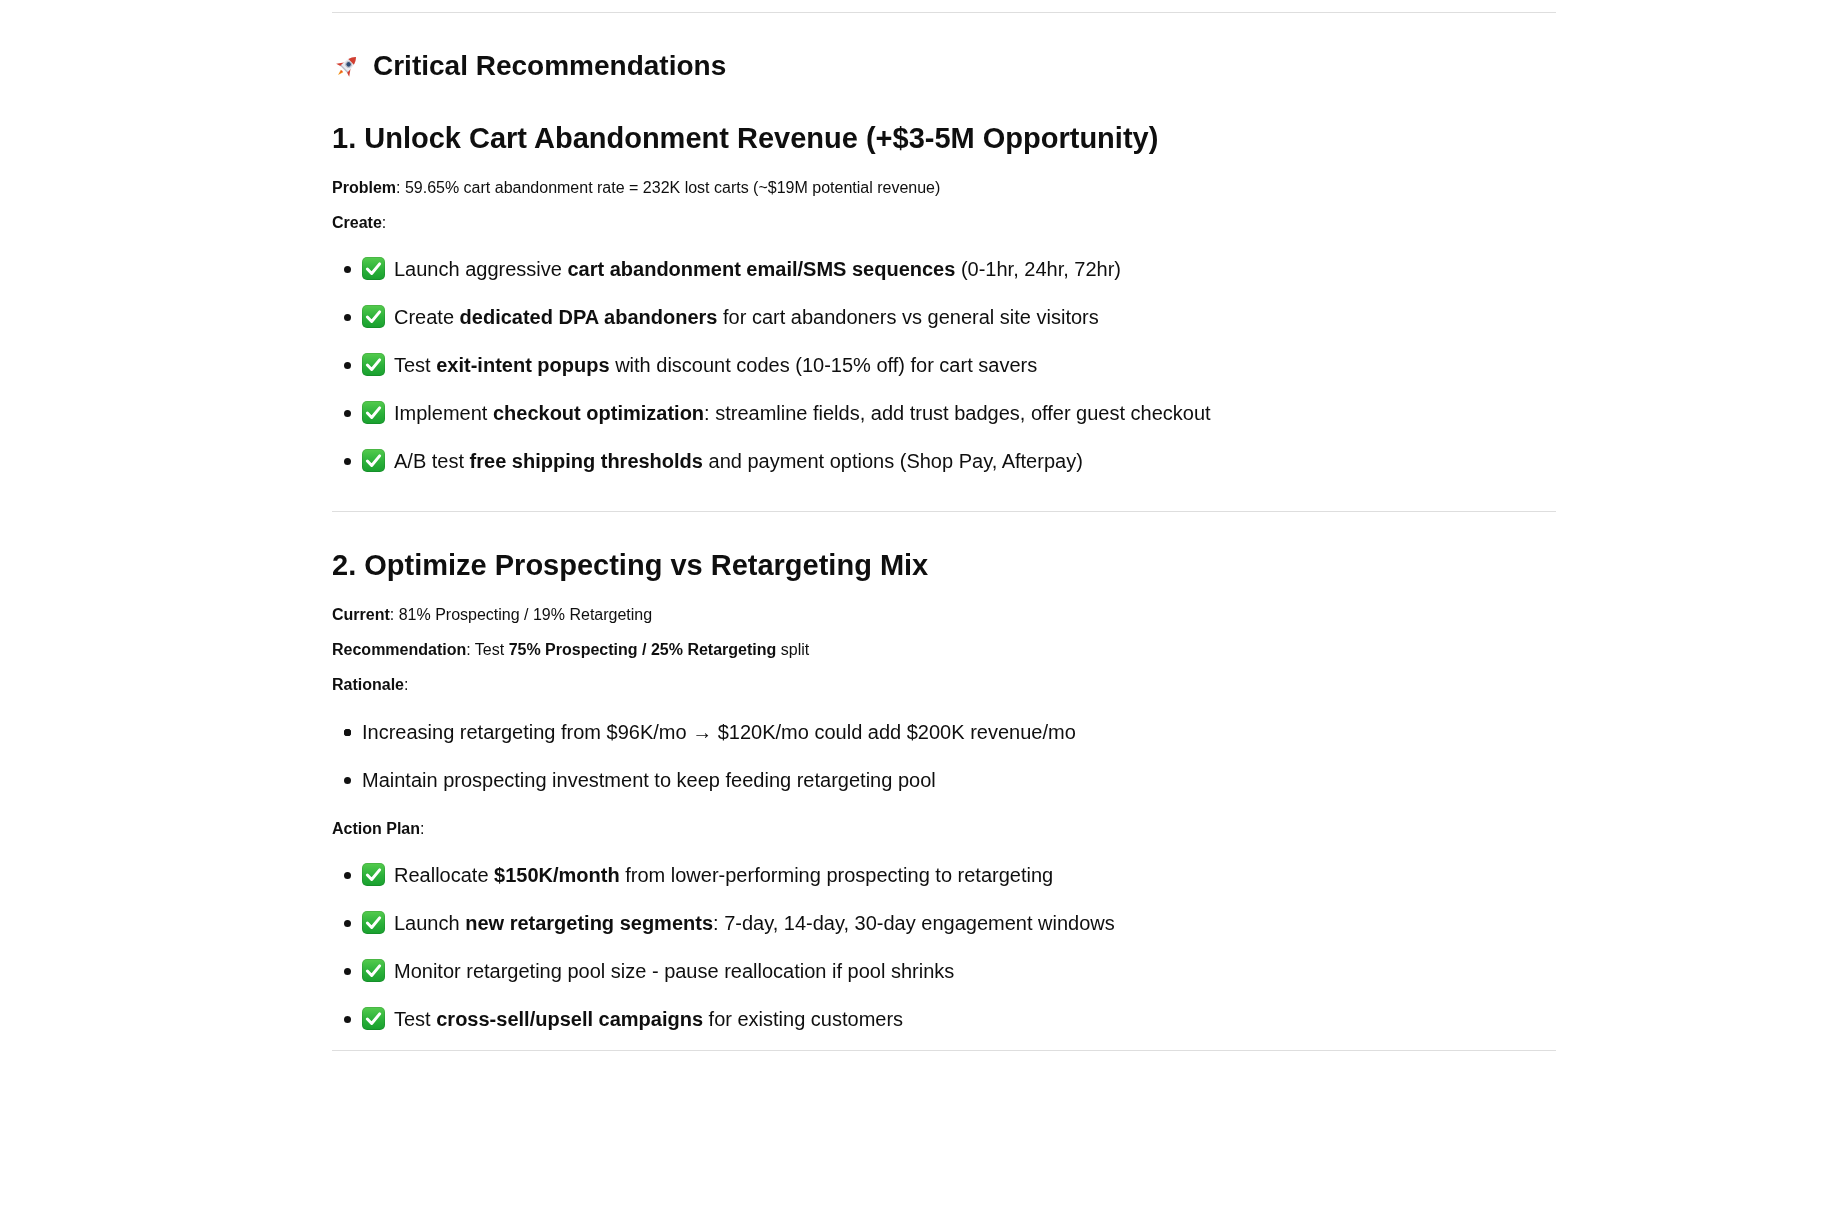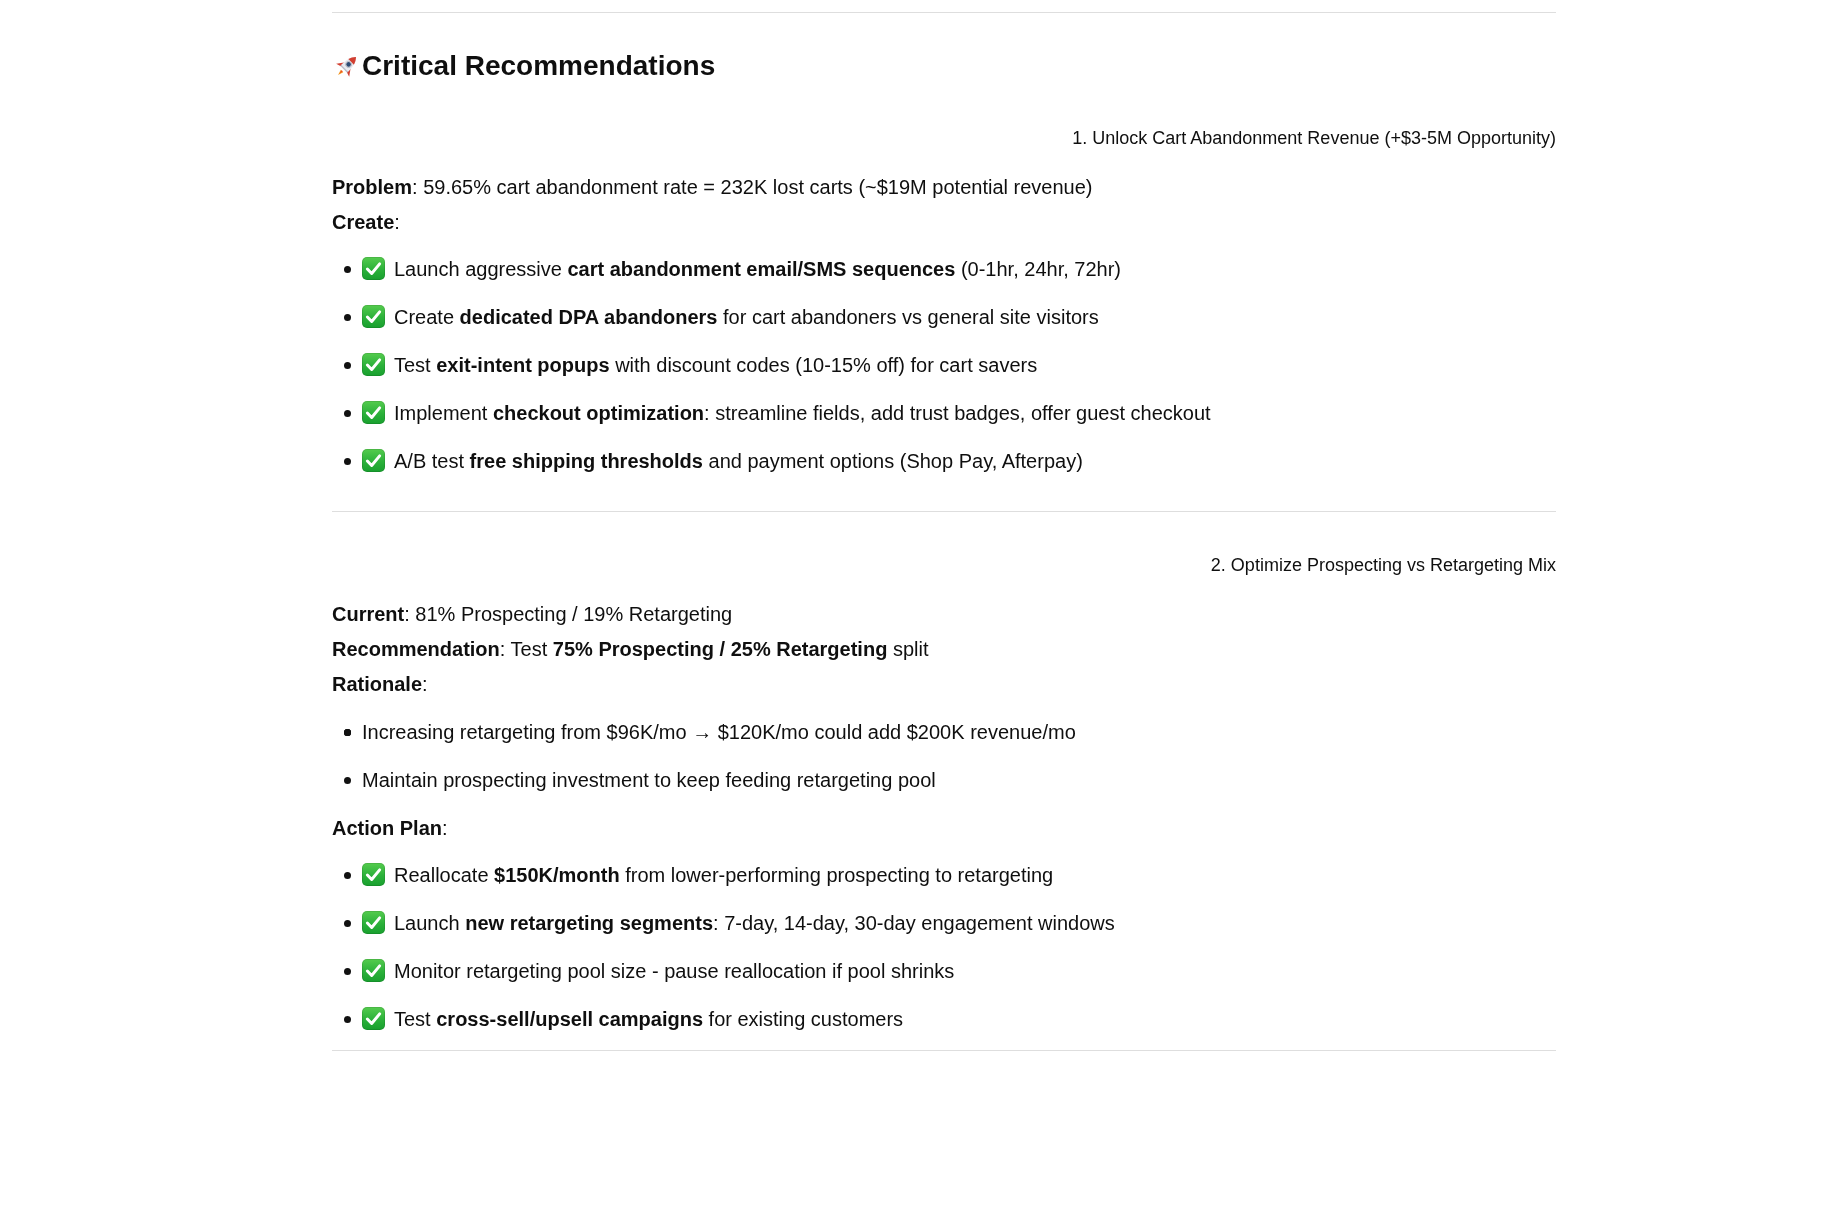--- a/index.html
+++ b/index.html
@@ -24,30 +24,30 @@
   .divider.mid { margin-top: 32px; }
   .divider.bottom { margin-top: 13px; }
 
   h2.doc-h2 {
     font-size: 28px;
     line-height: 38px;
     font-weight: 700;
     margin: 34px 0 0 0;
     display: flex;
     align-items: center;
+    gap: 11px;
   }
   h3.doc-h3 {
-    font-size: 18px;
+    font-size: 29px;
     line-height: 31px;
-    font-weight: 400;
+    font-weight: 700;
     margin: 38px 0 0 0;
-    text-align: right;
   }
   p.body-line {
-    font-size: 20px;
+    font-size: 16px;
     line-height: 35px;
     margin: 16px 0 0 0;
   }
   p.body-line.tight { margin-top: 6px; }
   p.body-line .ln { display: block; }
   strong { font-weight: 700; }
 
   ul.doc-list {
     list-style: none;
     margin: 12px 0 0 0;

